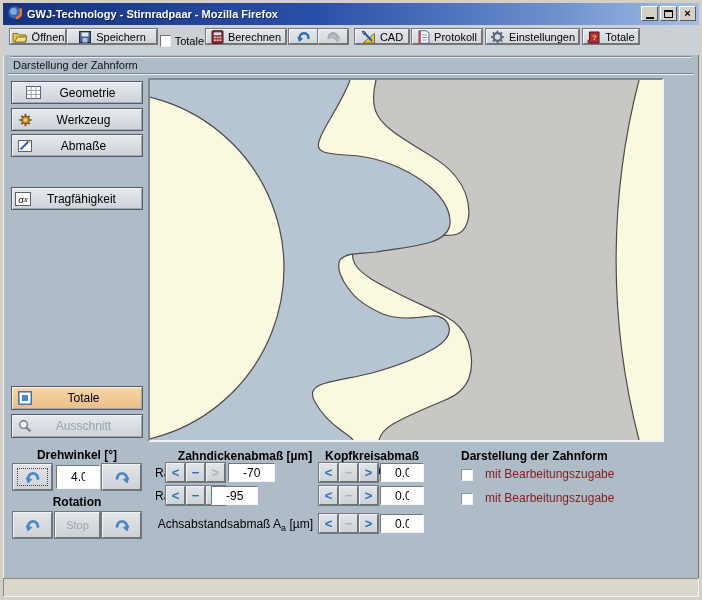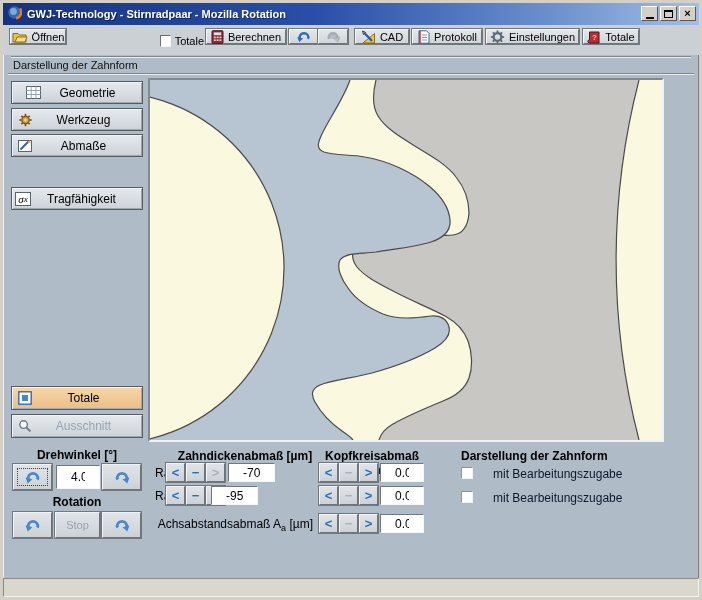--- a/index.html
+++ b/index.html
@@ -68,60 +68,68 @@
   .field { background:#fff; border:1px solid; border-color:#70787E #F4F6F8 #F4F6F8 #70787E;
     font-size:12px; font-family:"Liberation Sans",sans-serif; padding:1px 14px; color:#000; }
   #stop-btn { position:absolute; left:52px; top:509px; width:45px; height:26px;
     font-size:11px; color:#9AA3AB; }
   
   .spinbtn { position:absolute; width:19px; height:19px; font-size:13px; font-weight:bold; color:#2E6CB5; }
   .spinbtn.off { color:#A9B2BA; }
   .rowlabel { position:absolute; font-size:12px; font-weight:bold; color:#000; }
   .val { position:absolute; width:47px; height:19px; }
   
-  .cbrow { position:absolute; display:flex; align-items:flex-start; gap:20px;
-    font-size:12px; color:#0f172a; }
+  .cbrow { position:absolute; display:flex; align-items:flex-end; gap:12px;
+    font-size:12px; color:#7f1d1d; }
   .cbrow .checkbox { border-color:#8d959b #eef2f4 #eef2f4 #8d959b; }
   
   #statusbar { position:absolute; left:0; right:0; bottom:0; height:19px; background:#DAD7CC;
     border:1px solid; border-color:#8A8A82 #F4F2EA #F4F2EA #8A8A82; }
   sub { font-size:9px; }
 </style>
 </head>
 <body>
 
 <div id="window">
 
   <div id="titlebar">
     <span>
       <svg width="15" height="15" viewBox="0 0 15 15">
         <circle cx="7.5" cy="7.5" r="6.2" fill="#3A66B0"></circle>
         <circle cx="6.5" cy="6.5" r="3.4" fill="#7FA8DC"></circle>
         <path d="M13,3.5 A6.2,6.2 0 0 1 9,13.2" stroke="#E87A1E" stroke-width="2.6" fill="none"></path>
       </svg>
     </span>
-    <span class="title">GWJ-Technology - Stirnradpaar - Mozilla Rotation</span>
+    <span class="title">GWJ-Technology - Stirnradpaar - Mozilla Firefox</span>
     <span class="winbtns">
       <span class="winbtn">
           <span class="minbar"></span>
         </span>
       <span class="winbtn">
           <span class="maxbox"></span>
         </span>
       <span class="winbtn">×</span>
     </span>
   </div>
 
   <div id="toolbar">
     <div class="tbtn" style="left:7px;width:56px;">
       <svg width="16" height="14" viewBox="0 0 16 14">
         <path d="M1,12 L1,3.5 L6,3.5 L7.5,5 L14,5 L14,12 Z" fill="#E8C24A" stroke="#8A6D1A"></path>
         <path d="M3,12 L5.2,7 L15,7 L13,12 Z" fill="#F8E08A" stroke="#8A6D1A"></path>
       </svg>
       <span>Öffnen</span>
+    </div>
+    <div class="tbtn" style="left:64px;width:90px;">
+      <svg width="14" height="14" viewBox="0 0 14 14">
+        <rect x="1.5" y="1.5" width="11" height="11" fill="#48618C" stroke="#1E2C48"></rect>
+        <rect x="3.5" y="2.5" width="7" height="4" fill="#DFE6F0"></rect>
+        <rect x="4.5" y="8" width="5" height="4.5" fill="#AEBDDB"></rect>
+      </svg>
+      <span>Speichern</span>
     </div>
     <div id="lokal-group">
       <span class="checkbox"></span>
       <span>Totale</span>
     </div>
     <div class="tbtn" style="left:203px;width:80px;">
       <svg width="13" height="14" viewBox="0 0 13 14">
         <rect x="1" y="0.7" width="11" height="12.6" rx="1" fill="#8C3038" stroke="#4A1418"></rect>
         <rect x="2.8" y="2.4" width="7.4" height="2.8" fill="#D8E0E8"></rect>
         <g fill="#E8C8C8">

